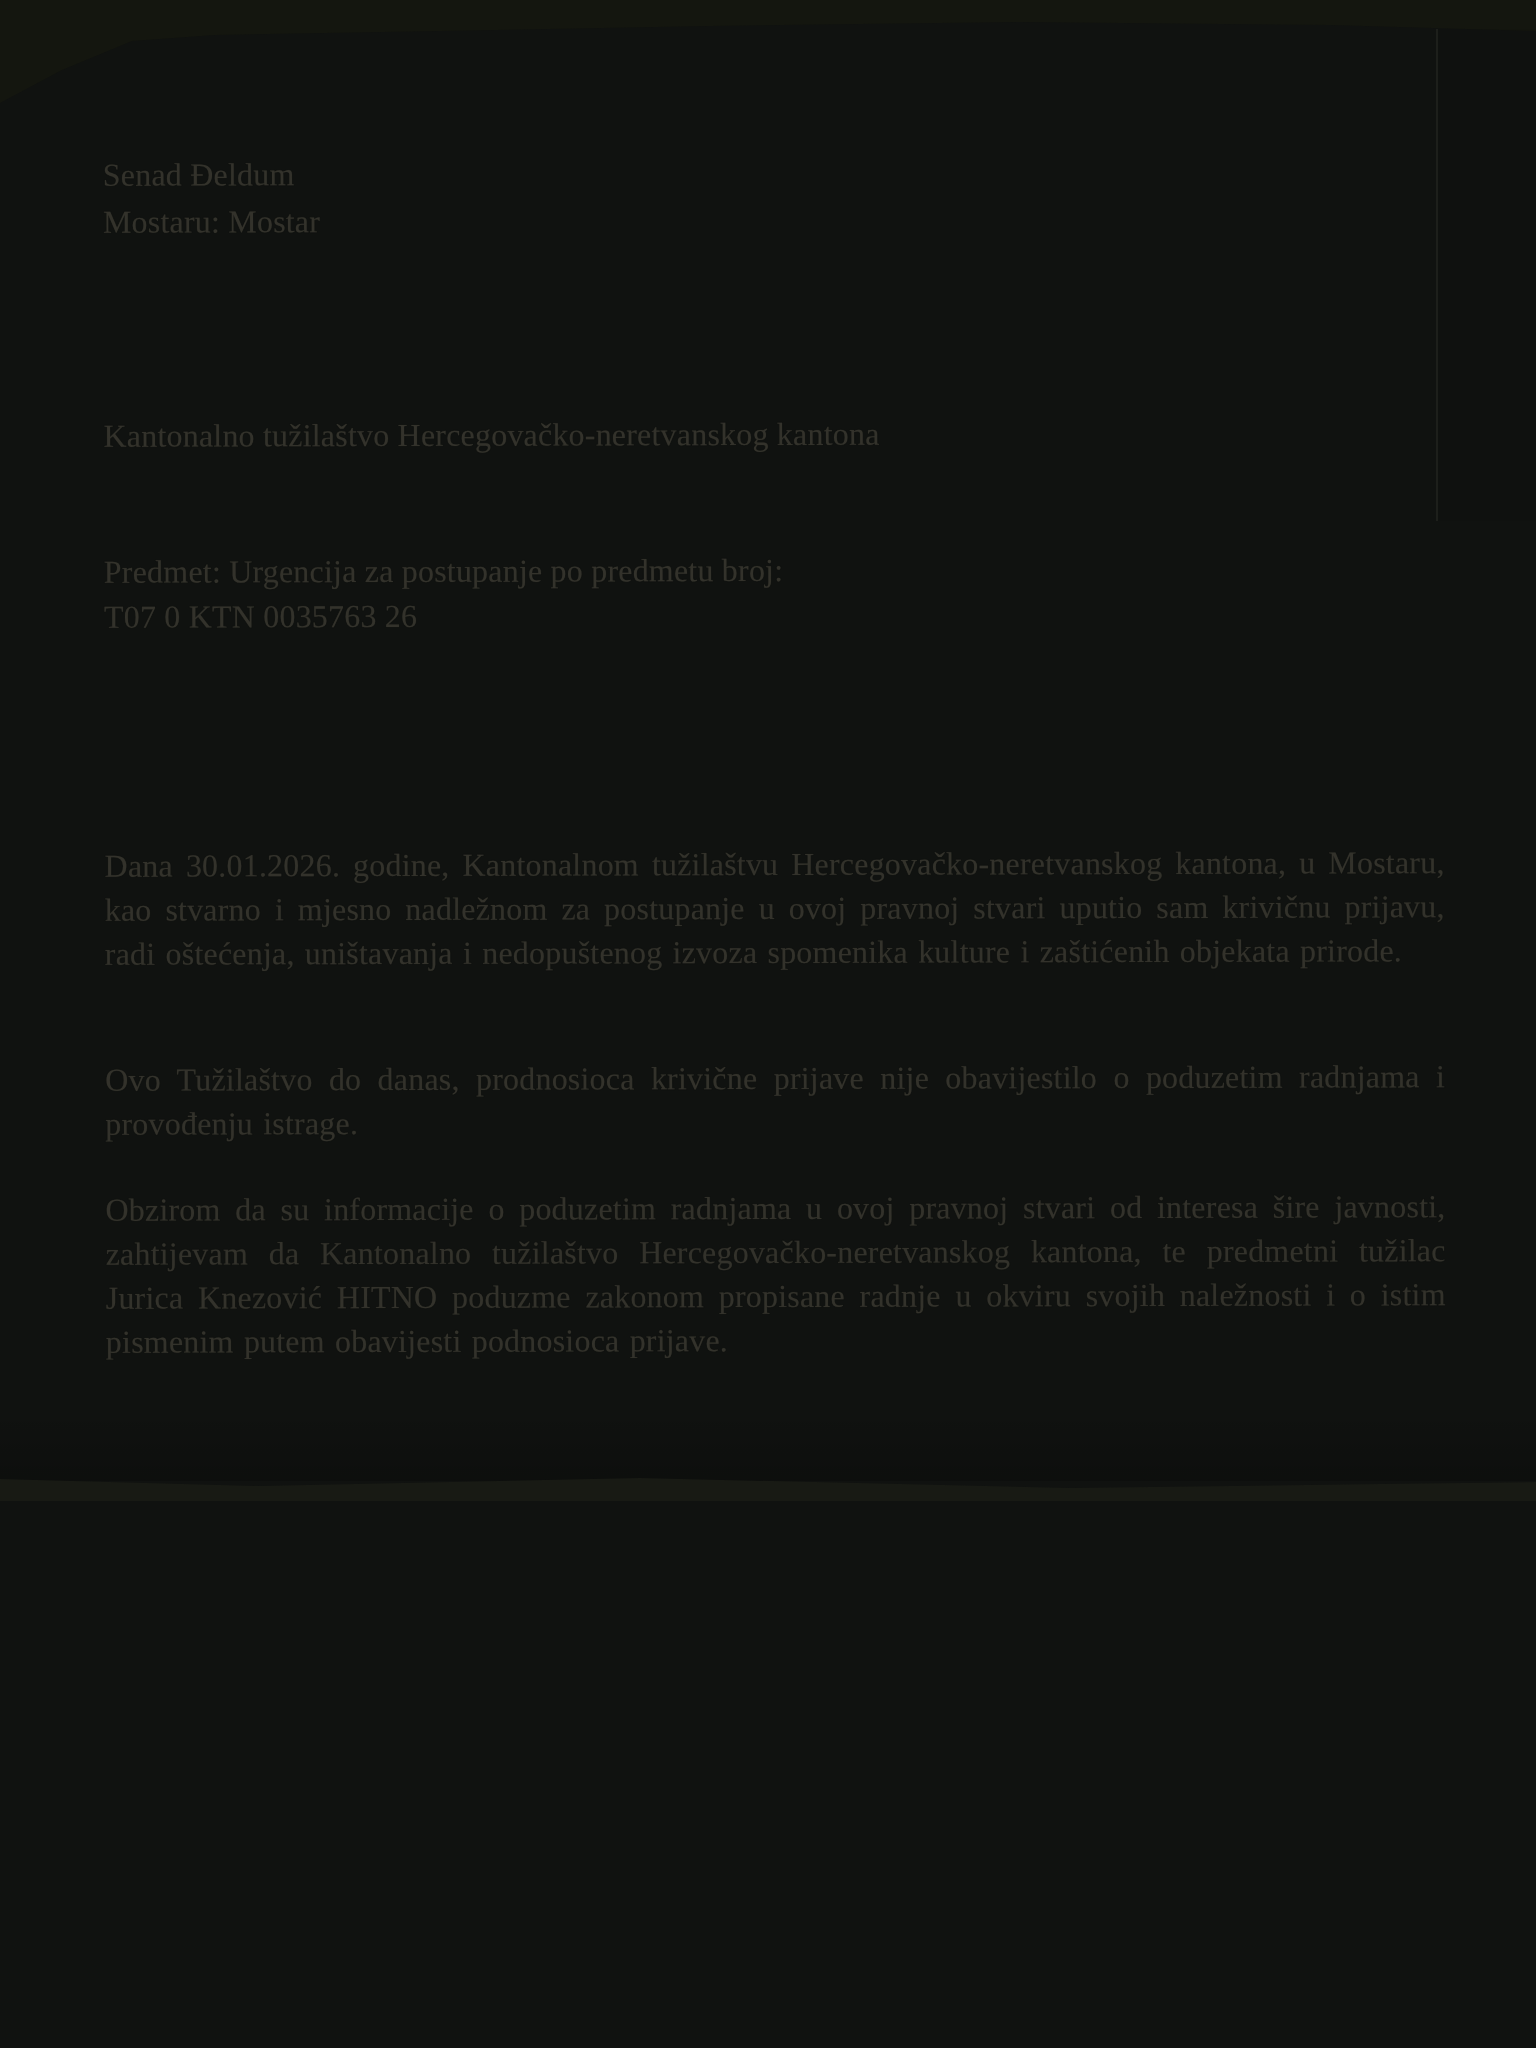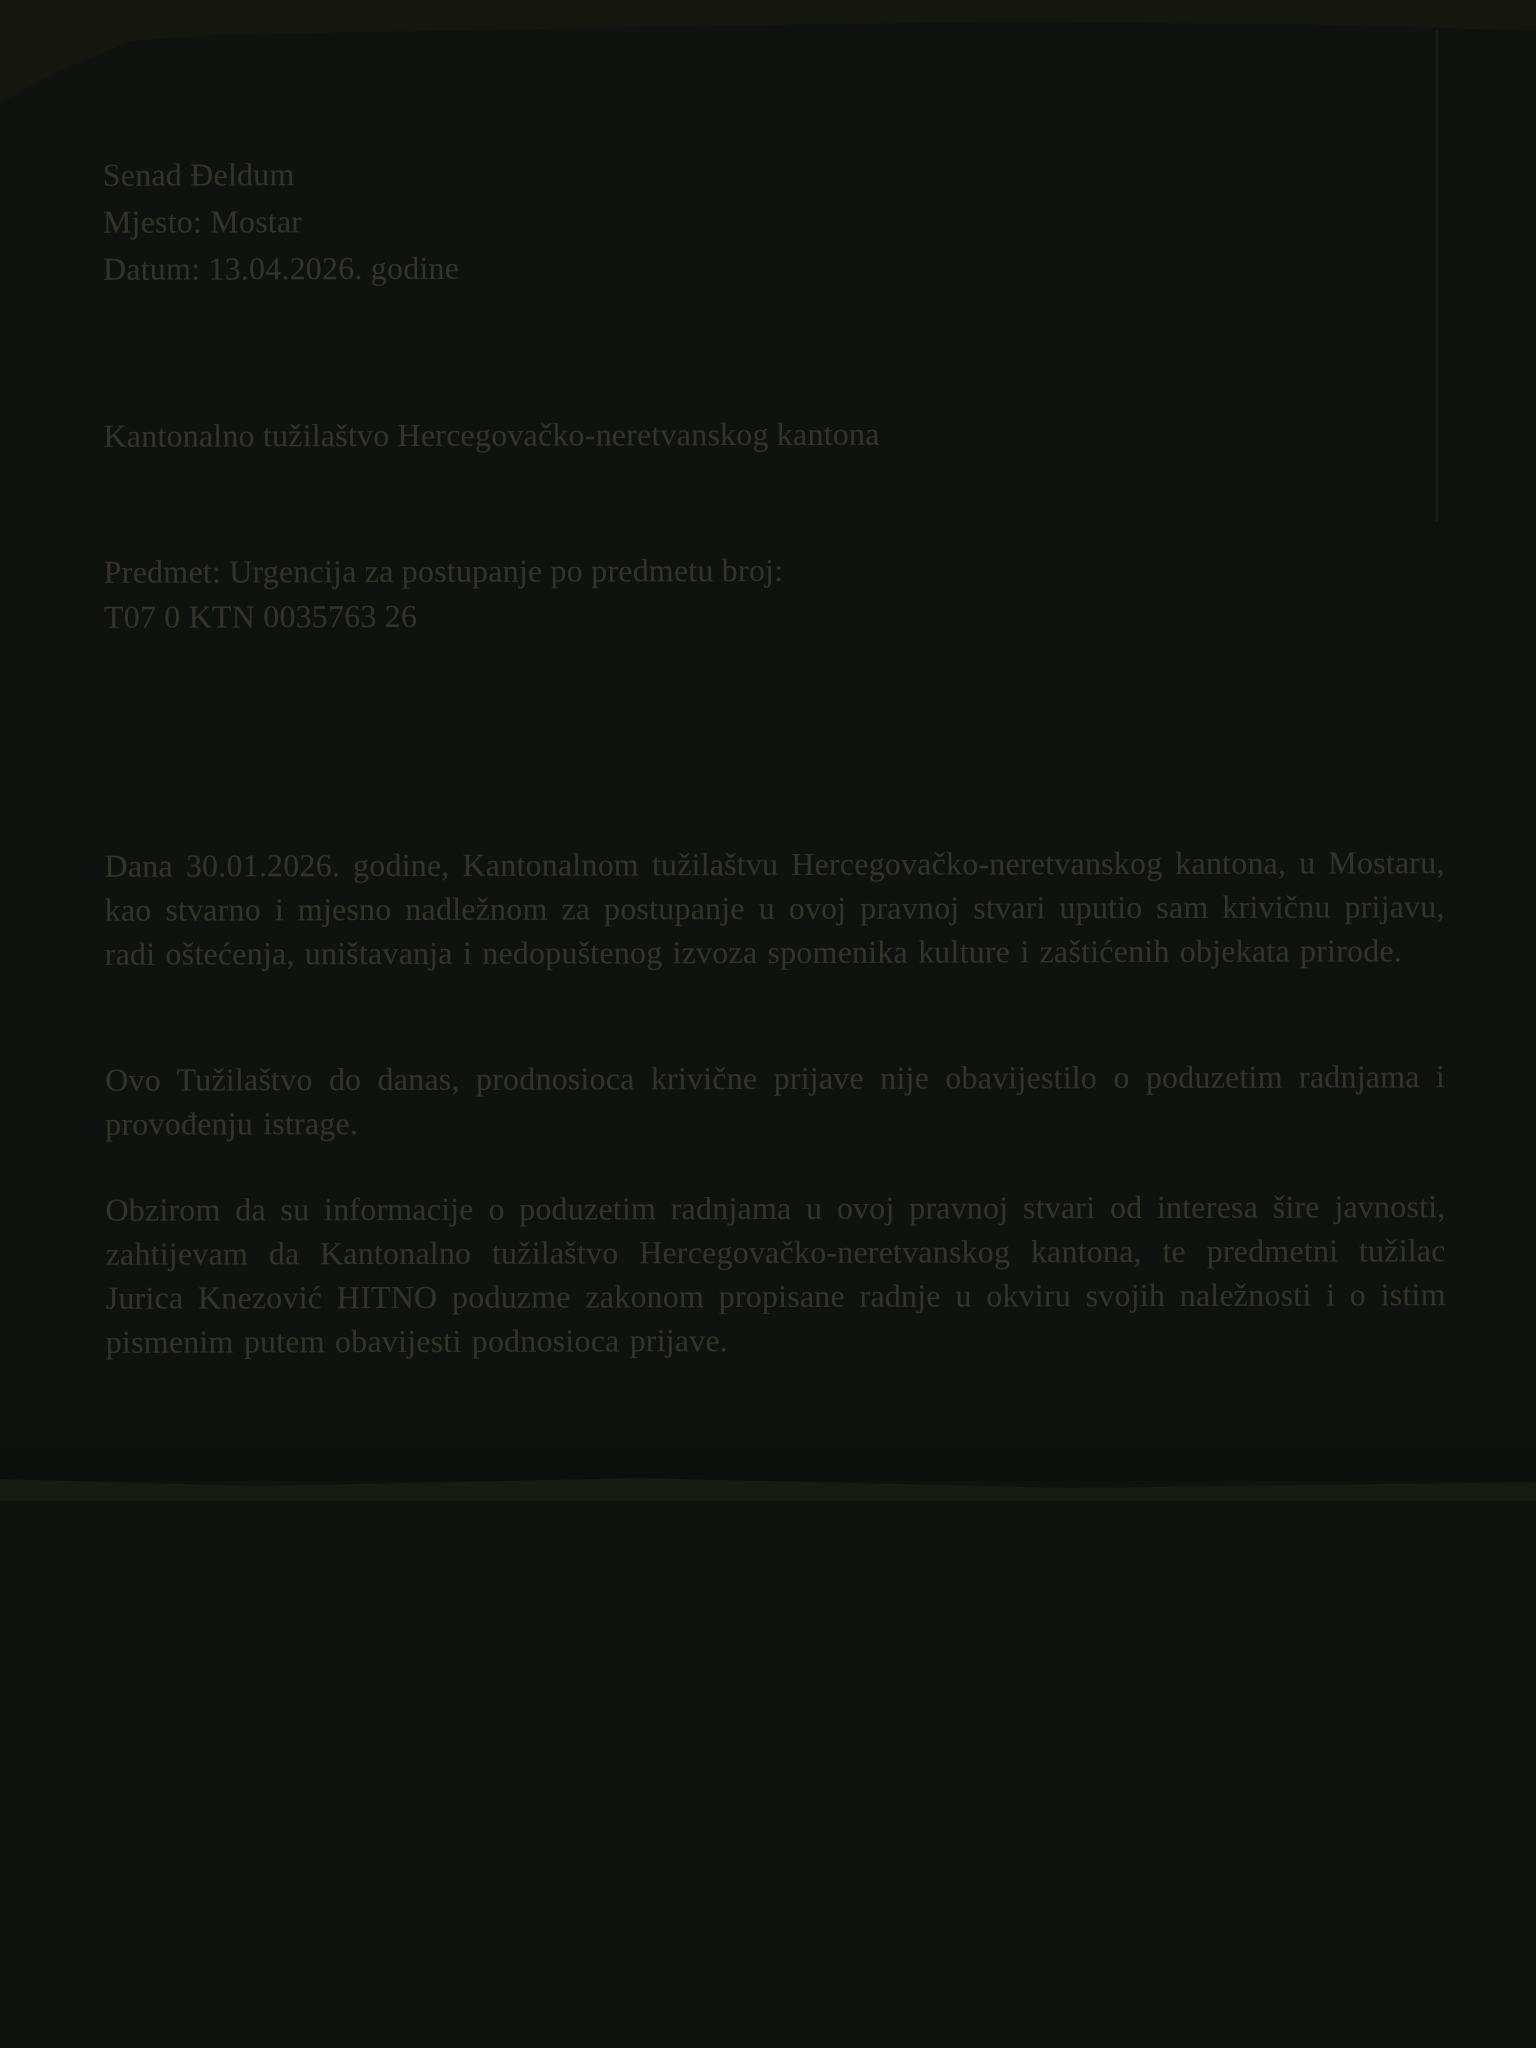--- a/index.html
+++ b/index.html
@@ -67,22 +67,21 @@
   <div class="paper-edge-line"></div>
   <div class="paper-edge-shade"></div>
   <div class="crease-a"></div>
   <div class="crease-b"></div>
   <div class="speck"></div>
 
   <div class="letter">
 
     <div class="txt hdr">
       <div>Senad Đeldum</div>
-      <div>Mjesto: Mostar</div>
-      <div>Datum: 13.04.2026. godine</div>
+      <div>Mostaru: Mostar</div>
     </div>
 
     <div class="txt recipient">Kantonalno tužilaštvo Hercegovačko-neretvanskog kantona</div>
 
     <div class="txt subject">
       <div>Predmet: Urgencija za postupanje po predmetu broj:</div>
       <div>T07 0 KTN 0035763 26</div>
     </div>
 
     <div class="txt para p1">Dana 30.01.2026. godine, Kantonalnom tužilaštvu Hercegovačko-neretvanskog kantona, u Mostaru, kao stvarno i mjesno nadležnom za postupanje u ovoj pravnoj stvari uputio sam krivičnu prijavu, radi oštećenja, uništavanja i nedopuštenog izvoza spomenika kulture i zaštićenih objekata prirode.</div>

